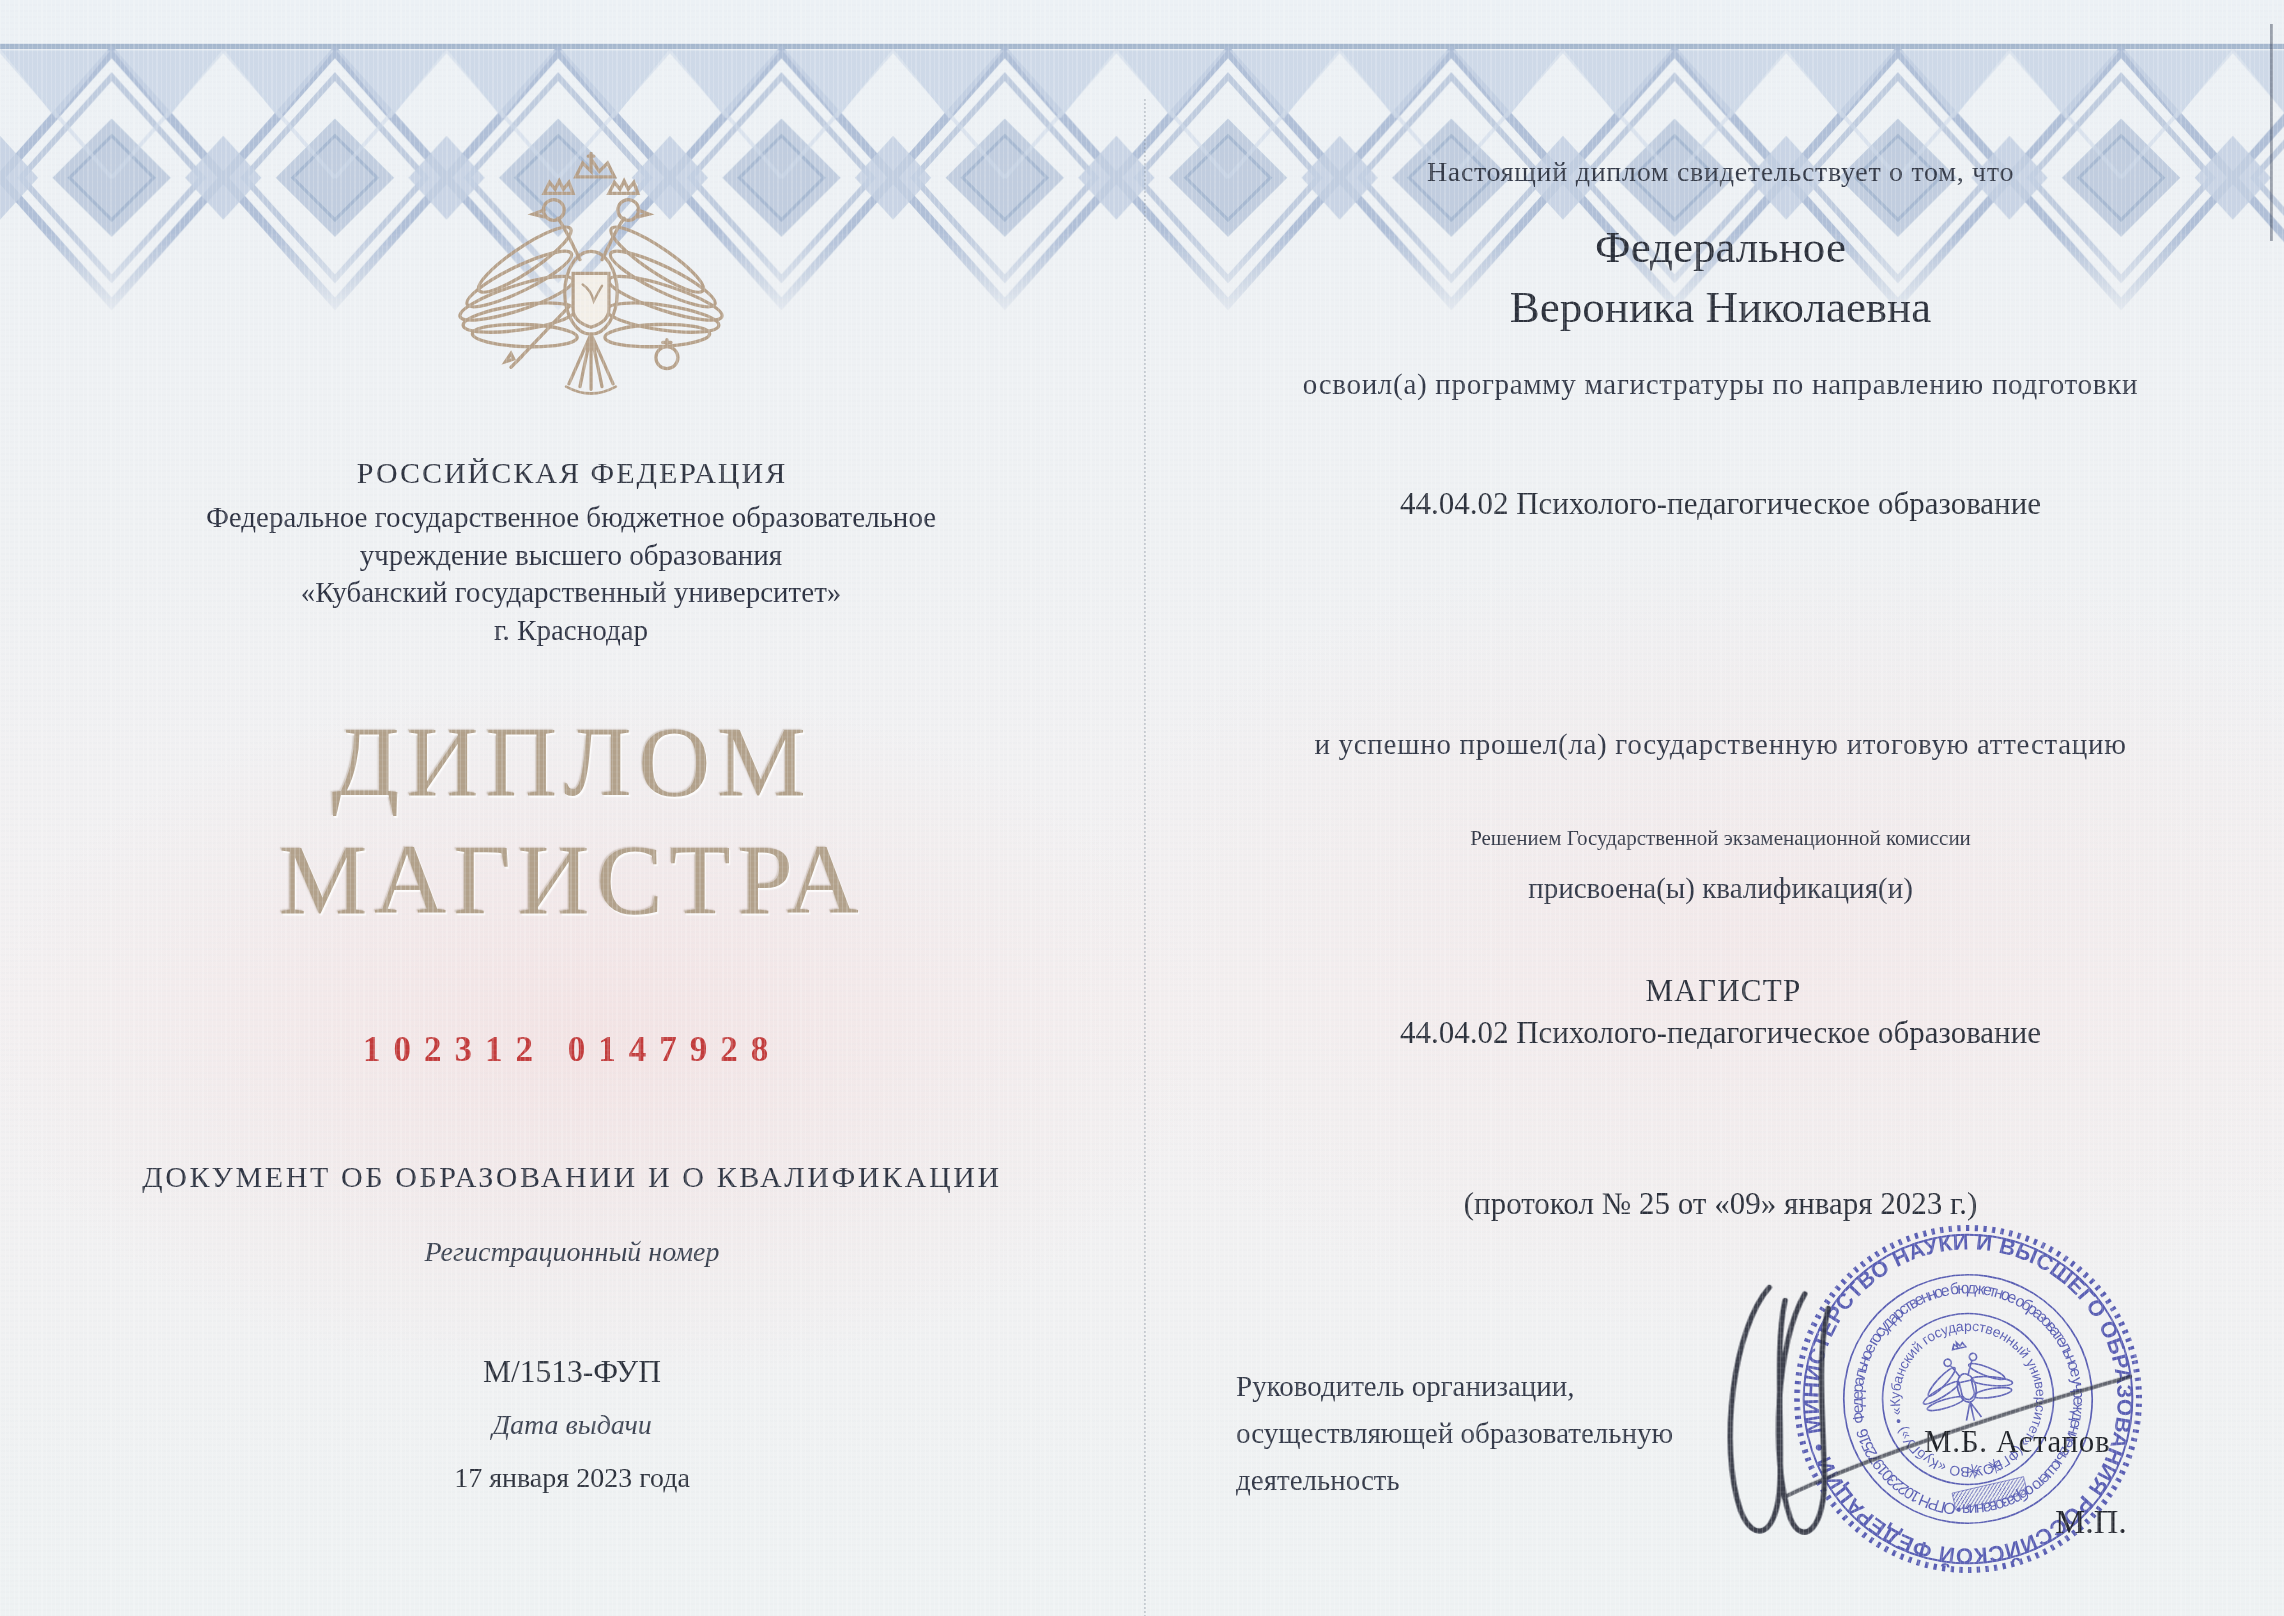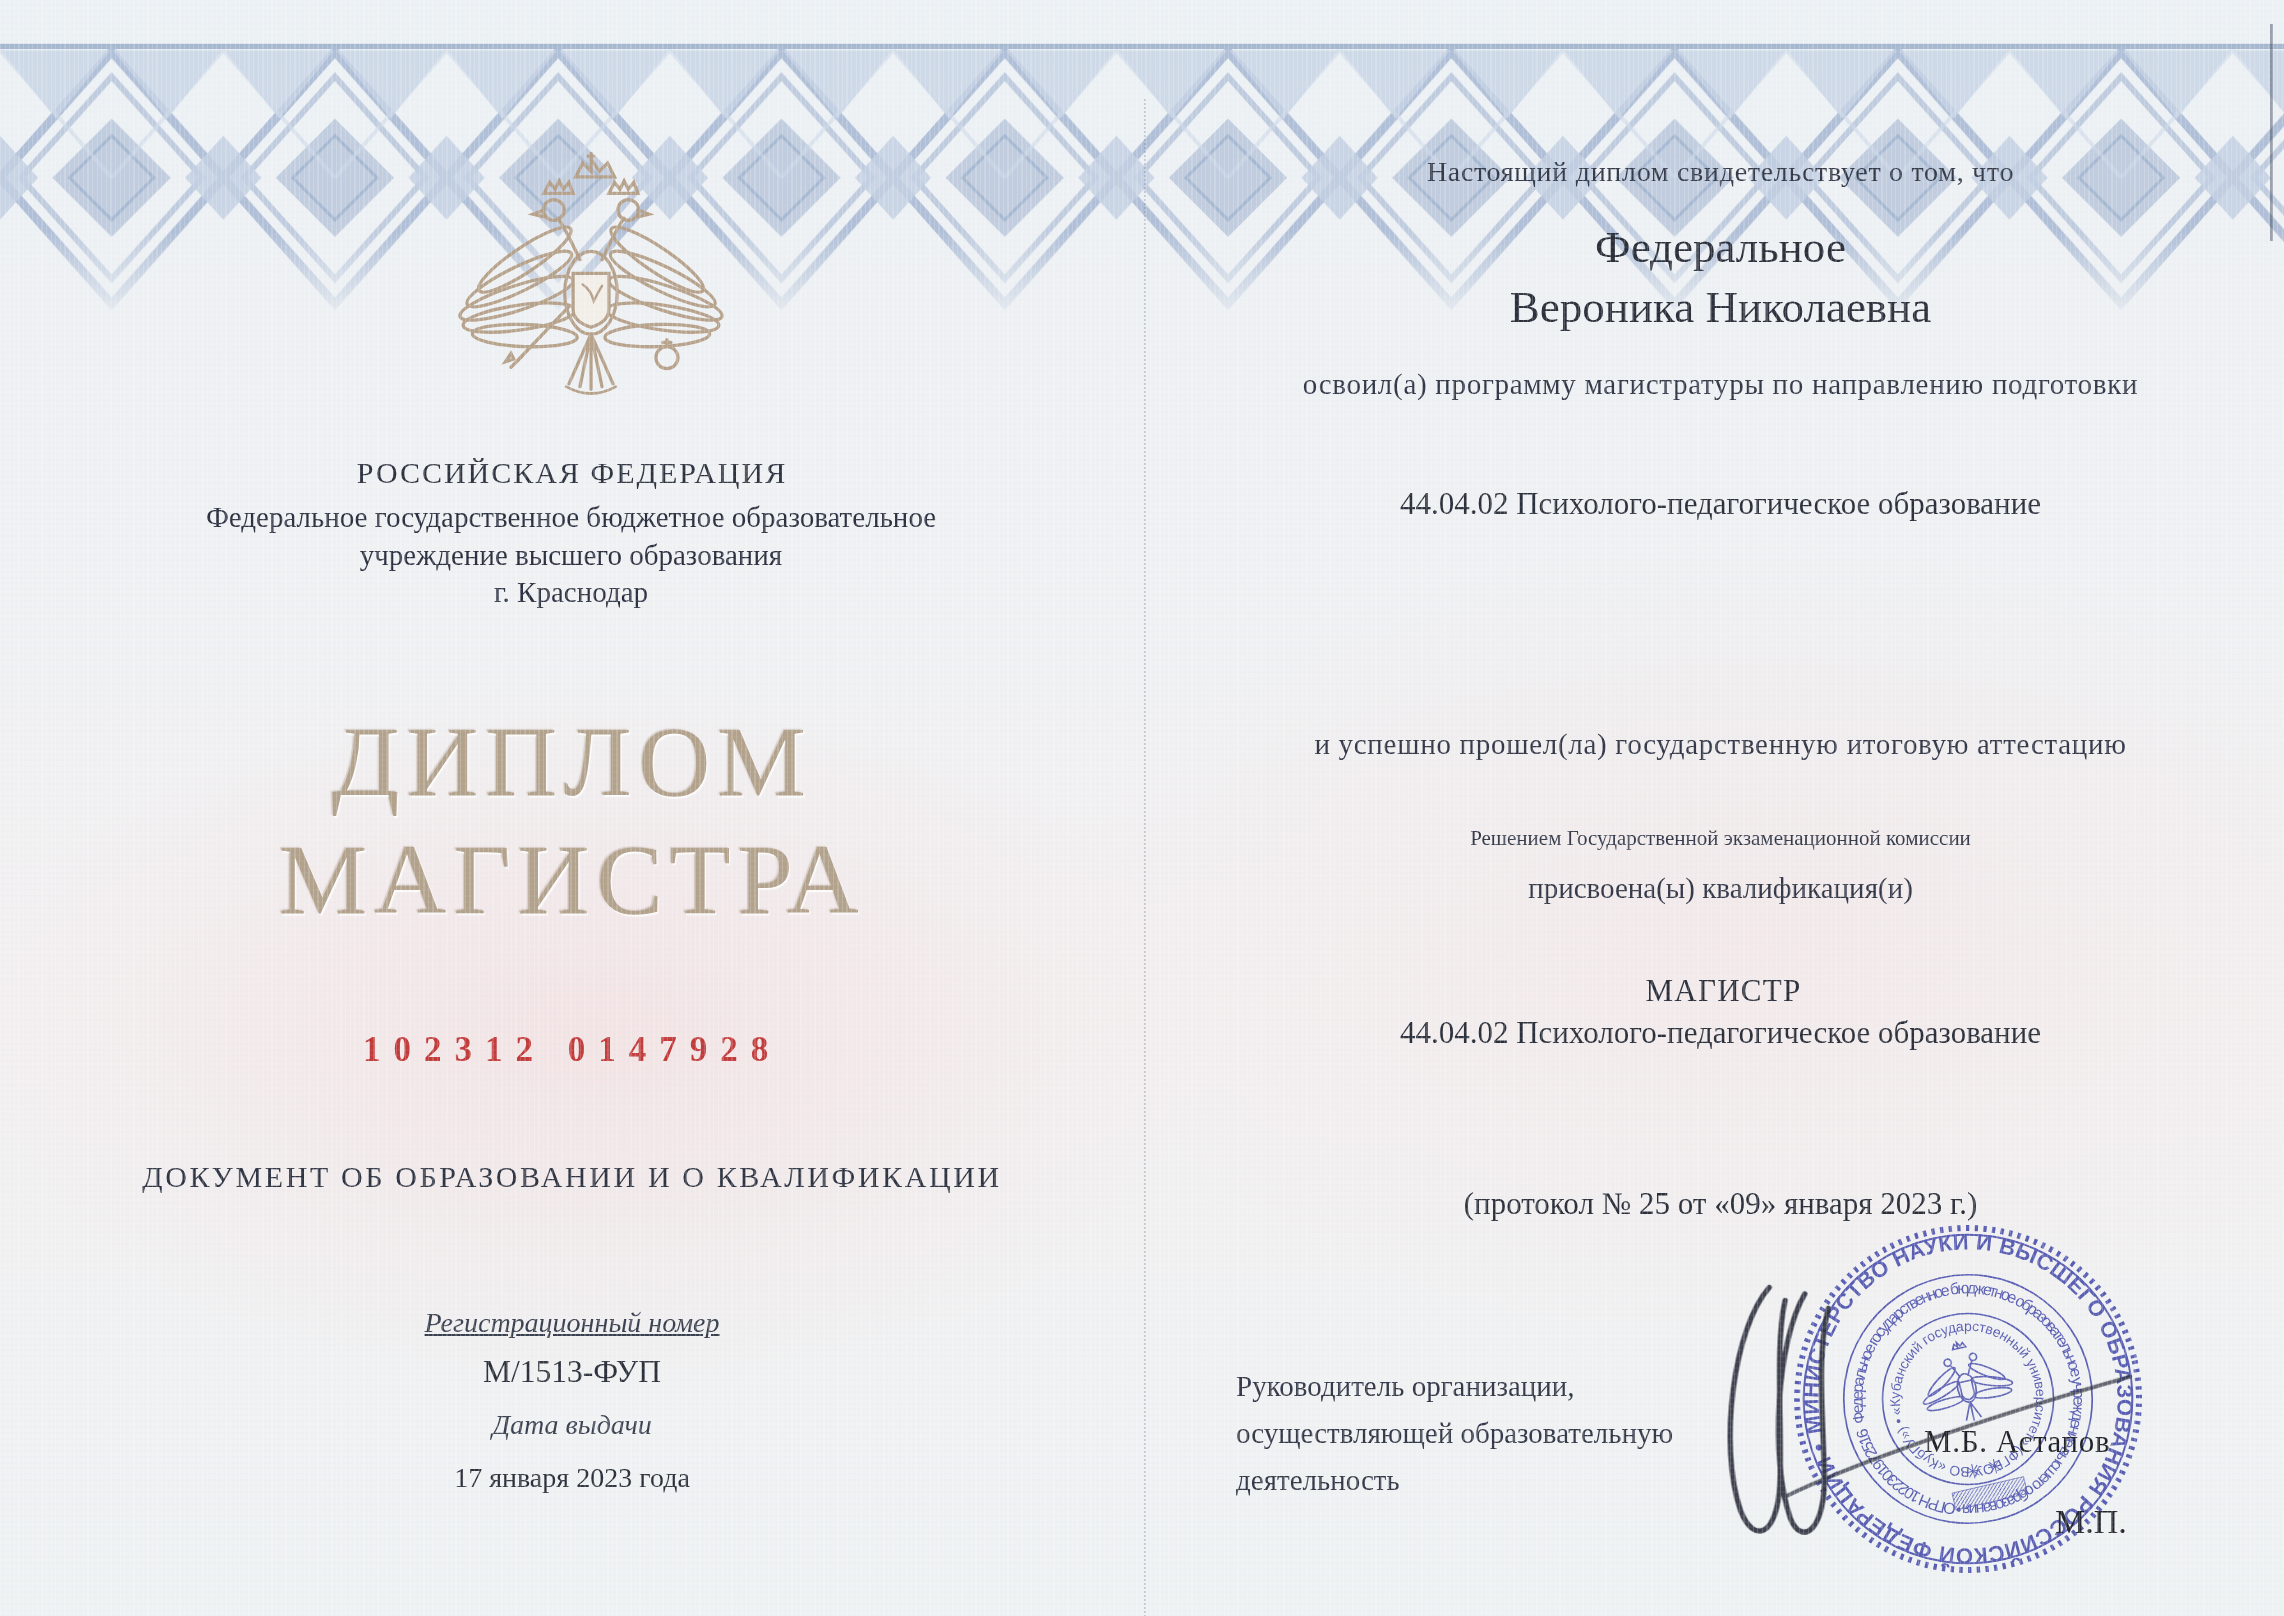--- a/index.html
+++ b/index.html
@@ -34,21 +34,21 @@
   .country{left:99px;top:456px;width:946px;font-size:30px;letter-spacing:2px;color:#2e3340;}
   .inst{left:72px;top:499px;width:998px;font-size:29px;line-height:37px;color:#2b3040;}
   .inst div{margin:0 0 0.7px 0;}
   .dip-title{left:99px;width:946px;font-size:100px;letter-spacing:6.6px;color:#b2a18b;
     text-shadow:1.3px 2px 1.3px rgba(255,255,255,0.85), -1.3px -1.3px 1.3px rgba(146,126,104,0.35);}
   .dip1{top:704px;}
   .dip2{top:822px;}
   .serial{left:99px;top:1030px;width:946px;font-size:35px;font-weight:600;
     letter-spacing:13px;color:#c23b3b;}
   .dockind{left:53px;top:1160px;width:1038px;font-size:30px;letter-spacing:2.6px;color:#2e3442;}
-  .reg-label{left:99px;top:1307px;width:946px;font-size:28px;font-style:italic;color:#39404f;text-decoration:underline;}
+  .reg-label{left:99px;top:1236px;width:946px;font-size:28px;font-style:italic;color:#39404f;}
   .reg-num{left:99px;top:1354px;width:946px;font-size:31.5px;}
   .date-label{left:99px;top:1409px;width:946px;font-size:28px;font-style:italic;color:#39404f;}
   .date-val{left:99px;top:1462px;width:946px;font-size:28px;}
 
   
   .intro{left:1182px;top:156px;width:1077px;font-size:28px;color:#343a48;letter-spacing:0.7px;}
   .surname{left:1182px;top:221px;width:1077px;font-size:45px;}
   .given{left:1182px;top:281px;width:1077px;font-size:45px;}
   .program{left:1182px;top:368px;width:1077px;font-size:29px;color:#333948;letter-spacing:0.7px;}
   .spec1{left:1182px;top:486px;width:1077px;font-size:31px;}
@@ -128,20 +128,21 @@
       <circle cx="155" cy="149" r="8"></circle>
       <path d="M155 141 v-5 M152 138 h6"></path>
     </g>
   </svg>
 
   <div class="abs ctr country">РОССИЙСКАЯ ФЕДЕРАЦИЯ</div>
 
   <div class="abs ctr inst">
     <div>Федеральное государственное бюджетное образовательное</div>
     <div>учреждение высшего образования</div>
+    <div>«Кубанский государственный университет»</div>
     <div>г. Краснодар</div>
   </div>
 
   <div class="abs ctr dip-title dip1">ДИПЛОМ</div>
   <div class="abs ctr dip-title dip2">МАГИСТРА</div>
 
   <div class="abs ctr serial">102312 0147928</div>
 
   <div class="abs ctr dockind">ДОКУМЕНТ ОБ ОБРАЗОВАНИИ И О КВАЛИФИКАЦИИ</div>
 

